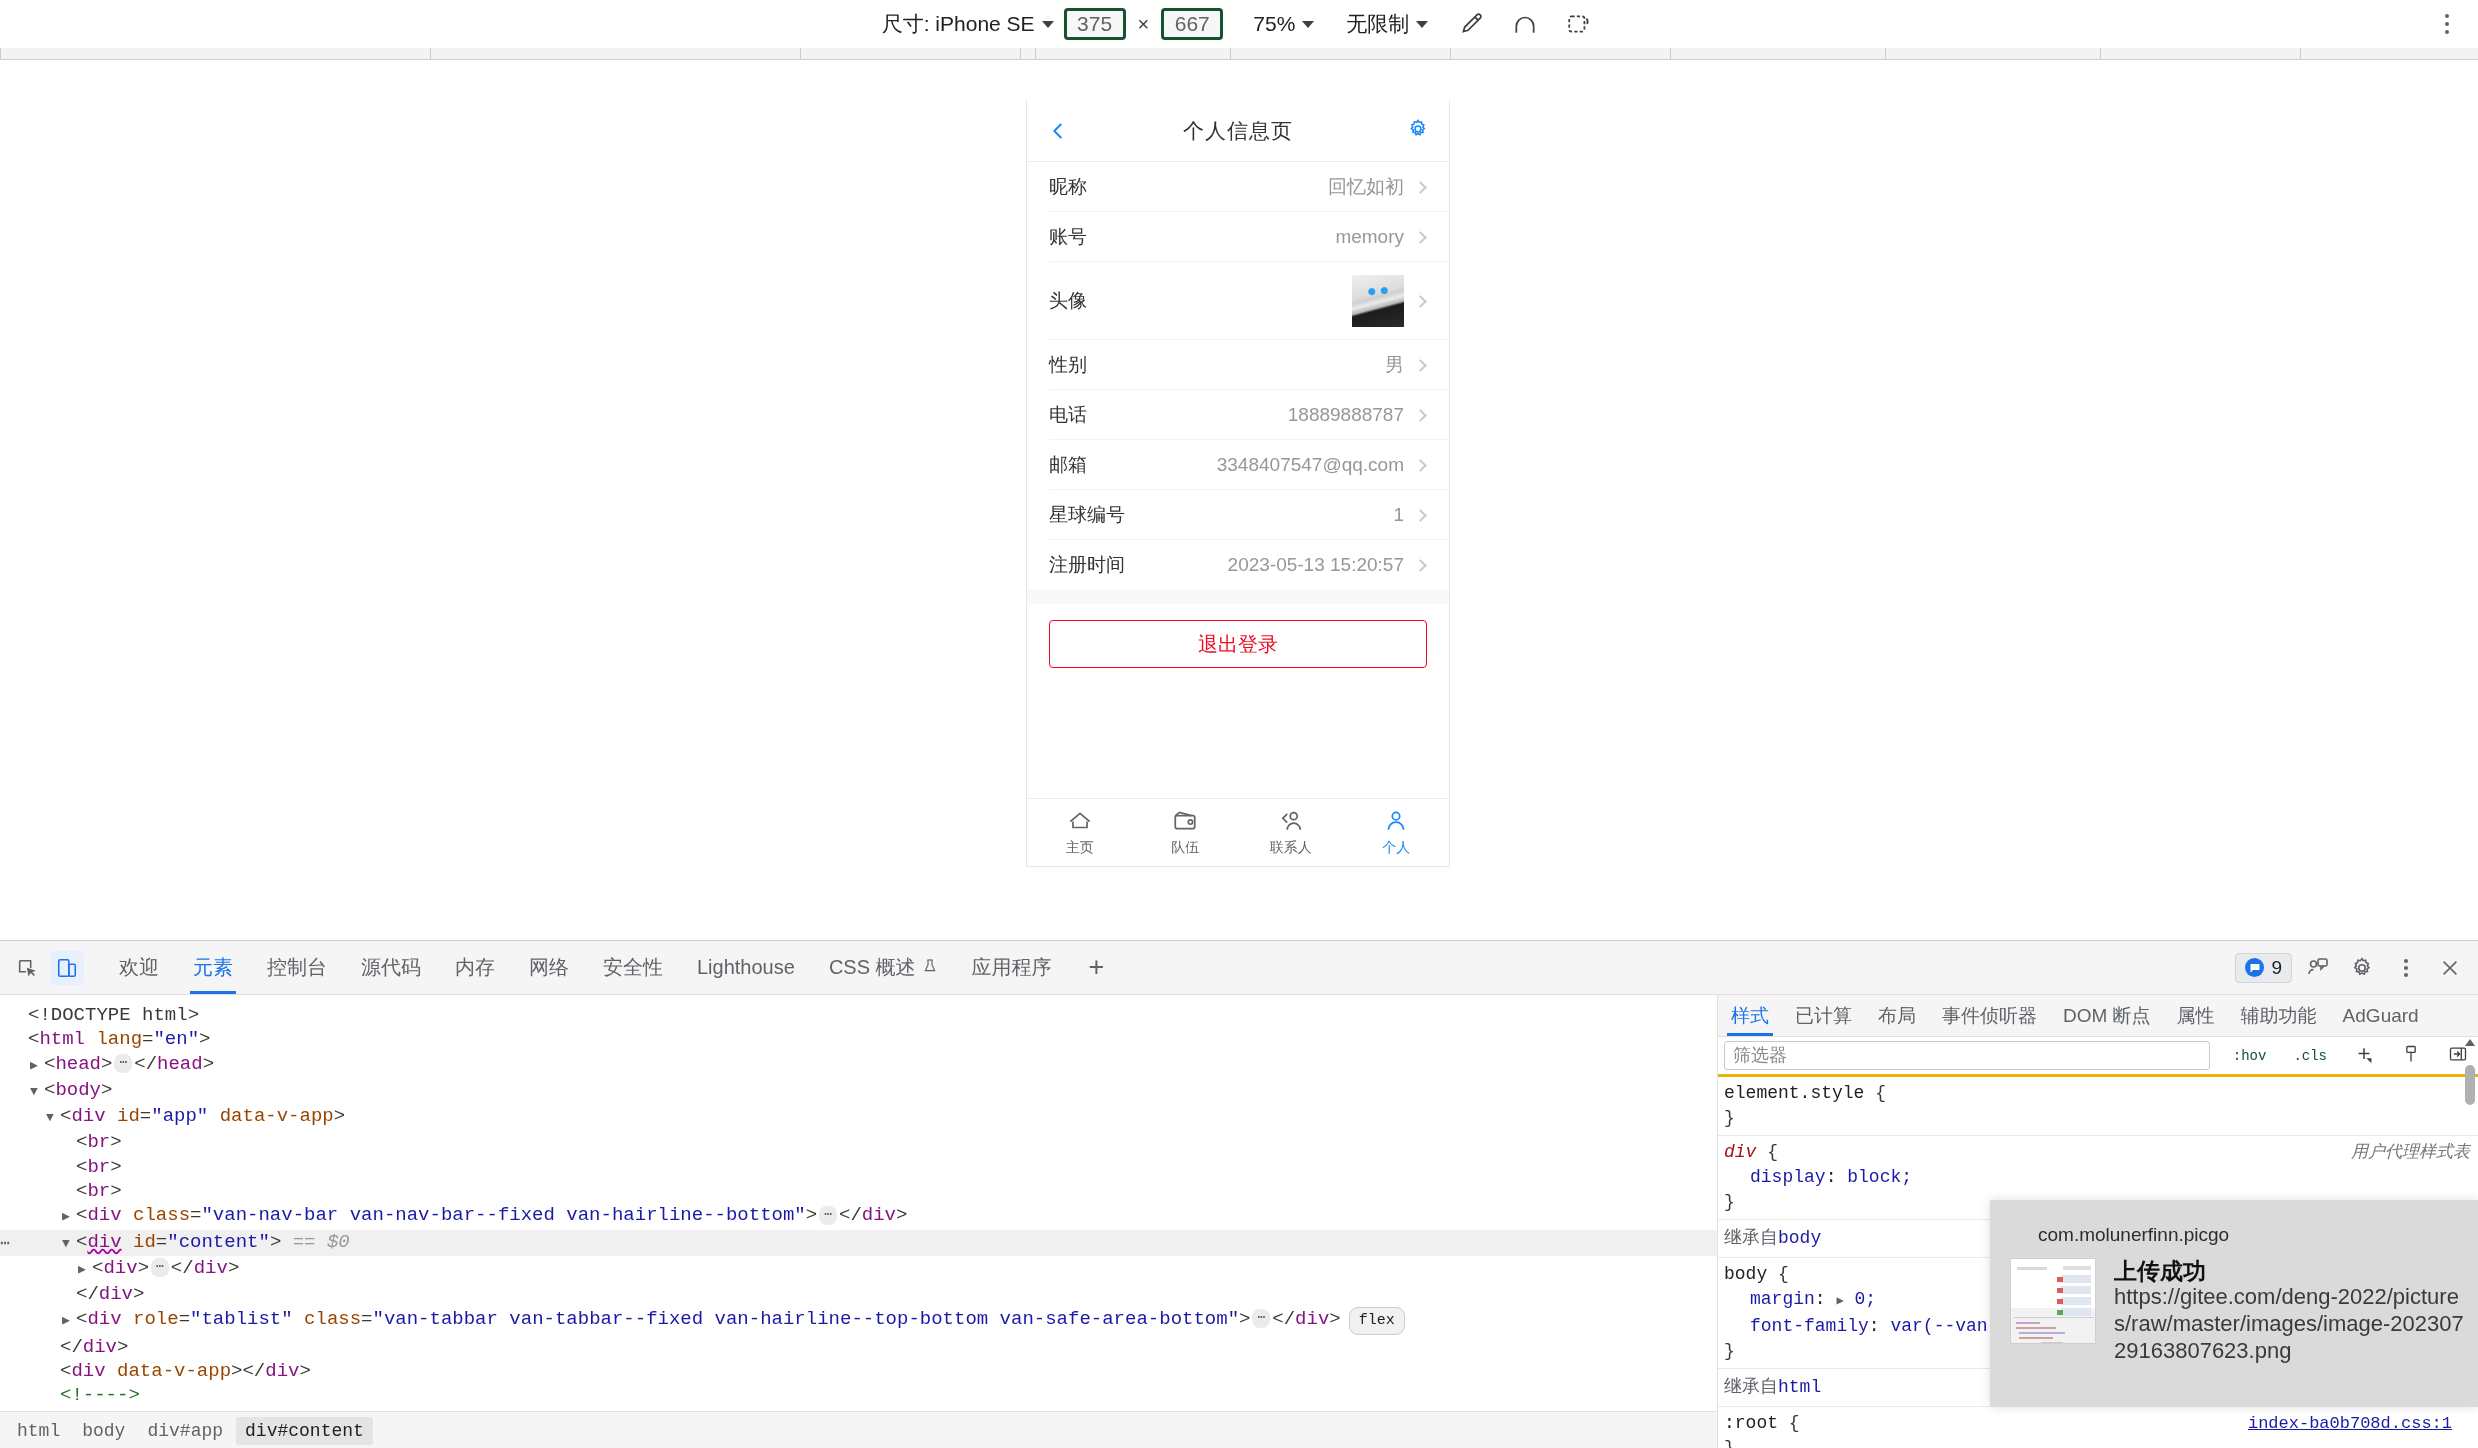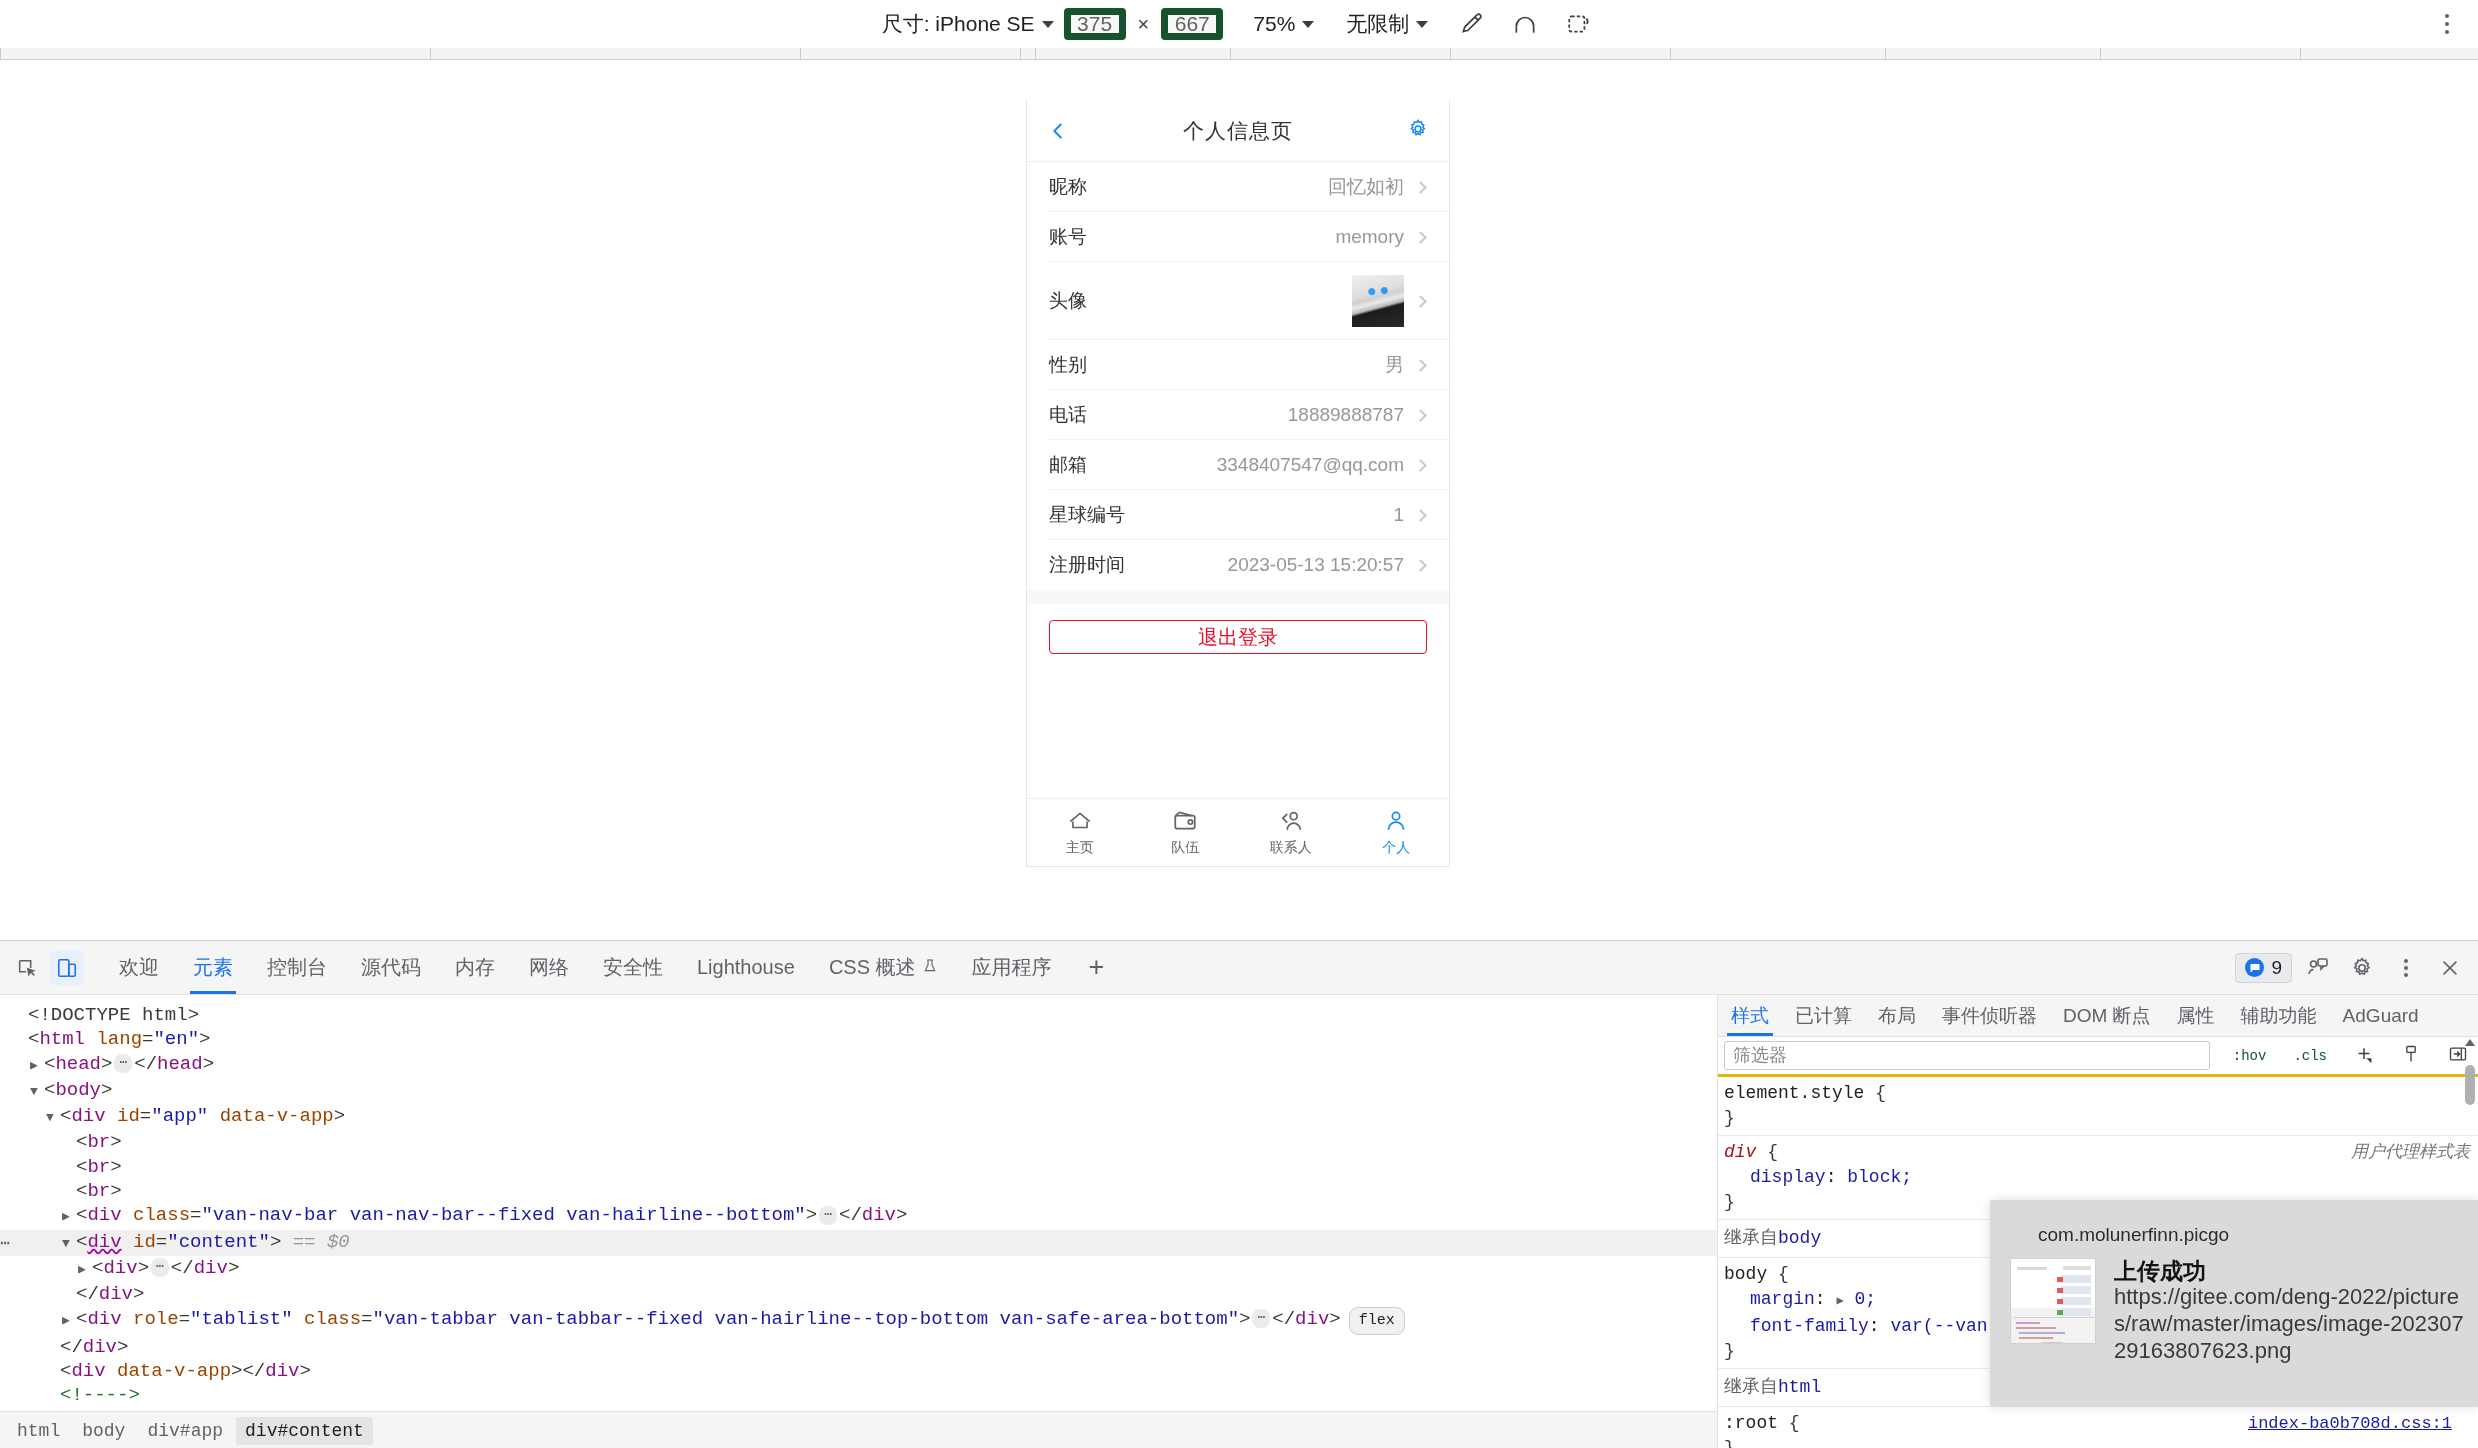--- a/index.html
+++ b/index.html
@@ -18,21 +18,21 @@
     position: absolute; left: 0; top: 0; width: 2478px; height: 48px;
     background: #ffffff;
     display: flex; align-items: center; justify-content: center;
     font-size: 21px; color: #202124;
   }
   .dt-inner { display: flex; align-items: center; gap: 0px; }
   .dt-item { display: flex; align-items: center; white-space: nowrap; }
   .dt-select { display:flex; align-items:center; gap: 7px; padding: 0 10px; cursor: default; }
   .caret { width: 0; height: 0; border-left: 6px solid transparent; border-right: 6px solid transparent; border-top: 7px solid #3c4043; display:inline-block; }
   .dt-input {
-    width: 62px; height: 32px; border: 7px solid #14532d; border-radius: 4px;
+    width: 62px; height: 32px; border: 3px solid #14532d; border-radius: 4px;
     background: #f7f7f7; text-align: center; font-size: 21px; color: #5f6368;
     font-family: "Liberation Sans", sans-serif; outline: none;
   }
   .dt-x { margin: 0 12px; color: #3c4043; font-size: 20px; }
   .dt-zoom { padding: 0 16px 0 30px; }
   .dt-throttle { padding: 0 16px; }
   .dt-icon-btn { width: 42px; height: 36px; display:flex; align-items:center; justify-content:center; margin: 0 6px; cursor: default;}
   .dt-kebab { position: absolute; right: 14px; top: 6px; width: 34px; height: 36px; display:flex; flex-direction: column; align-items:center; justify-content:center; gap:4px;}
   .dt-kebab i { width: 4px; height: 4px; border-radius: 50%; background: #5f6368; display:block; }
 
@@ -82,21 +82,21 @@
   .avatar-img {
     width: 52px; height: 52px; display:block;
     background:
       radial-gradient(circle at 62% 30%, #2a9df4 0 3px, transparent 4px),
       radial-gradient(circle at 38% 32%, #2a9df4 0 3px, transparent 4px),
       linear-gradient(165deg, #f0f0f0 0%, #dcdcdc 38%, #cfcfcf 44%, #eaeaea 52%, #b9b9b9 60%, #1c1c1c 64%, #2a2a2a 100%);
   }
   .spacer-gap { height: 14px; background:#f7f8fa; }
   .logout-wrap { padding: 16px 22px 0; }
   .logout-btn {
-    width: 100%; height: 34px; border: 1px solid #ee0a24; border-radius: 4px;
+    width: 100%; height: 48px; border: 1px solid #ee0a24; border-radius: 4px;
     background: #fff; color:#ee0a24; font-size: 20px;
     display:flex; align-items:center; justify-content:center; cursor: pointer;
     font-family: "Liberation Sans", sans-serif;
   }
   .tabbar {
     position:absolute; left:0; bottom:0; width:100%; height: 68px;
     border-top:1px solid #ebedf0; background:#fff;
     display:flex; align-items:center;
   }
   .tab {

